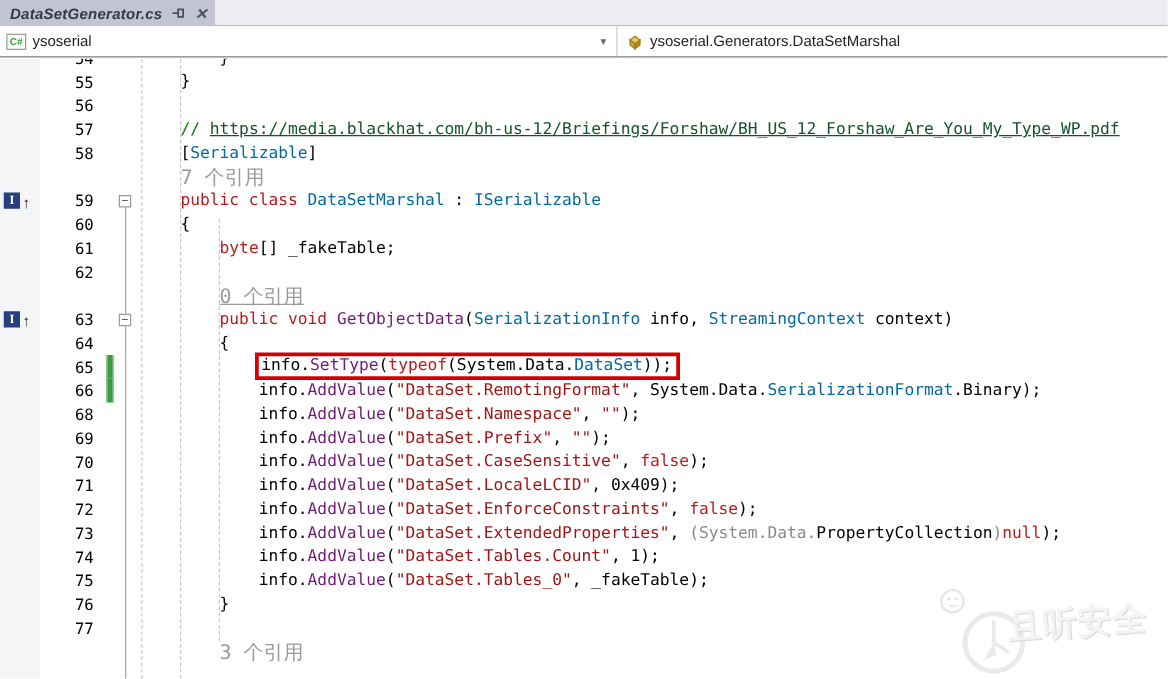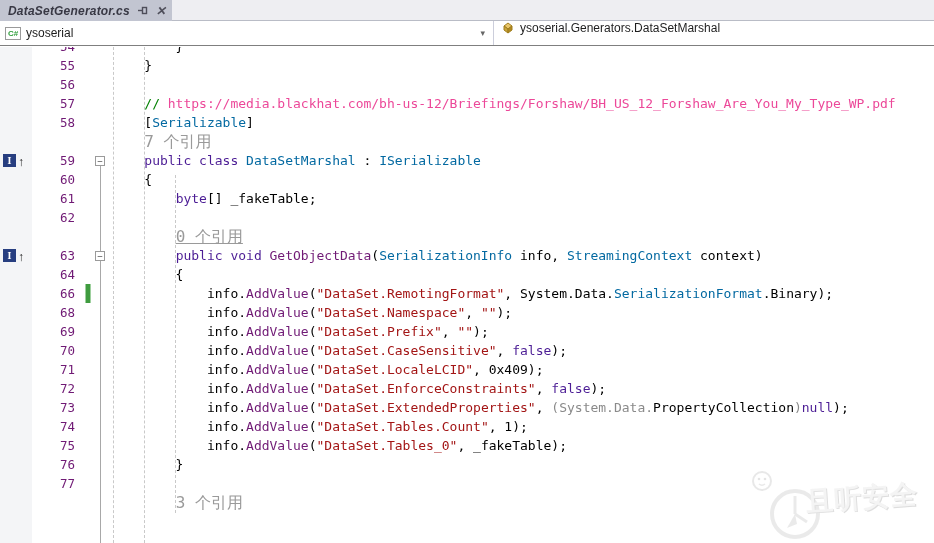--- a/index.html
+++ b/index.html
@@ -13,45 +13,45 @@
          display:flex; align-items:center; padding:0 6px 0 8px; gap:7px; }
   .tab-title { font-size:12px; font-weight:bold; color:#383844; letter-spacing:0.2px; }
   .tab-pin svg, .tab-close { display:block; }
   .tab-close { font-size:12px; color:#4e4e5a; font-weight:bold; line-height:1; cursor:default; }
 
   
   .navbar { position:absolute; top:21px; left:0; right:0; height:25px; background:#fff;
             border-bottom:1px solid #7f7f7f; display:flex; }
   .nav-left { width:494px; border-right:1px solid #cccedb; display:flex; align-items:center;
               padding:0 4px 0 5px; position:relative; }
-  .nav-right { flex:1; display:flex; align-items:flex-start; padding:0 4px 0 6px; }
+  .nav-right { flex:1; display:flex; align-items:center; padding:0 4px 0 6px; }
   .nav-text { font-size:12px; color:#1e1e1e; margin-left:5px; }
   .dd-arrow { position:absolute; right:8px; top:7px; font-size:9px; color:#666; }
   .csharp-icon { width:16px; height:13px; border:1px solid #9a9a9a; background:#fff;
                  font-size:8px; font-weight:bold; color:#2e9e3a; text-align:center;
                  line-height:11px; }
   .class-icon svg { display:block; }
 
   
   .editor { position:absolute; top:47px; left:0; right:0; bottom:0; background:#fff; overflow:hidden; }
   .gutter-strip { position:absolute; left:0; top:0; bottom:0; width:32px; background:#f4f5f7; }
   .guide { position:absolute; width:0; border-left:1px dashed #c9c9c9; }
   .outline-line { position:absolute; left:100px; width:1px; background:#a8a8a8; }
 
   .code-scroll { position:absolute; left:0; right:0; top:-10px; }
   .row { position:relative; height:19px; line-height:19px; white-space:pre; display:flex; }
-  .lnum { position:absolute; left:32px; width:43px; text-align:right; color:#701a75;
+  .lnum { position:absolute; left:32px; width:43px; text-align:right; color:#000000;
           font-family:"DejaVu Sans Mono", monospace; font-size:12.5px; }
   .code { position:absolute; left:113px; font-family:"DejaVu Sans Mono", monospace;
           font-size:13px; color:#000; }
   .lens { font-family:"DejaVu Sans Mono", monospace; font-size:16px; color:#9a9a9a; }
 
-  .pl { color:#000000; } .kw { color:#4c1d95; } .ty { color:#0369a1; }
+  .pl { color:#000000; } .kw { color:#b91c1c; } .ty { color:#0369a1; }
   .me { color:#701a75; } .st { color:#a31515; } .cm { color:#008000; }
-  .lk { color:#ec4899; }
+  .lk { color:#14532d; text-decoration:underline; }
   .gy { color:#8a8a8a; } .gt { color:#000000; }
 
   .fold-box { position:absolute; left:95px; top:5px; width:10px; height:10px;
               border:1px solid #9a9a9a; background:#fff; font-size:9px; line-height:8px;
               text-align:center; color:#555; font-family:"DejaVu Sans Mono", monospace; }
   .glyph-box { position:absolute; left:3px; top:3px; width:13px; height:13px; background:#273e80;
                color:#fff; font-size:10px; font-weight:bold; text-align:center; line-height:13px;
                font-family:"Liberation Serif", serif; }
   .glyph-arrow { position:absolute; left:18px; top:2px; font-size:12px; color:#222; }
   .changebar { position:absolute; left:85px; top:0; width:6px; height:19px;
@@ -114,20 +114,21 @@
       <div class="row"><span class="lnum">57</span><span class="code"><span class="pl">    </span><span class="cm">// </span><span class="lk">https://media.blackhat.com/bh-us-12/Briefings/Forshaw/BH_US_12_Forshaw_Are_You_My_Type_WP.pdf</span></span></div>
       <div class="row"><span class="lnum">58</span><span class="code"><span class="pl">    [</span><span class="ty">Serializable</span><span class="pl">]</span></span></div>
       <div class="row"><span class="code lens" style="left: 144.32px;">7 个引用</span></div>
       <div class="row"><span class="glyph-box">I</span><span class="glyph-arrow">↑</span><span class="lnum">59</span><span class="fold-box">−</span><span class="code"><span class="pl">    </span><span class="kw">public class </span><span class="ty">DataSetMarshal</span><span class="pl"> : </span><span class="ty">ISerializable</span></span></div>
       <div class="row"><span class="lnum">60</span><span class="code"><span class="pl">    {</span></span></div>
       <div class="row"><span class="lnum">61</span><span class="code"><span class="pl">        </span><span class="kw">byte</span><span class="pl">[] _fakeTable;</span></span></div>
       <div class="row"><span class="lnum">62</span><span class="code"></span></div>
       <div class="row"><span class="code lens" style="left: 175.64px; text-decoration: underline;">0 个引用</span></div>
       <div class="row"><span class="glyph-box">I</span><span class="glyph-arrow">↑</span><span class="lnum">63</span><span class="fold-box">−</span><span class="code"><span class="pl">        </span><span class="kw">public void </span><span class="me">GetObjectData</span><span class="pl">(</span><span class="ty">SerializationInfo</span><span class="pl"> info, </span><span class="ty">StreamingContext</span><span class="pl"> context)</span></span></div>
       <div class="row"><span class="lnum">64</span><span class="code"><span class="pl">        {</span></span></div>
+      <div class="row"><div class="changebar"></div><span class="lnum">65</span><span class="code"><span class="pl">            </span><span class="redbox"><span class="pl">info.</span><span class="me">SetType</span><span class="pl">(</span><span class="kw">typeof</span><span class="pl">(System.Data.</span><span class="ty">DataSet</span><span class="pl">));</span></span></span></div>
       <div class="row"><div class="changebar"></div><span class="lnum">66</span><span class="code"><span class="pl">            info.</span><span class="me">AddValue</span><span class="pl">(</span><span class="st">"DataSet.RemotingFormat"</span><span class="pl">, System.Data.</span><span class="ty">SerializationFormat</span><span class="pl">.Binary);</span></span></div>
       <div class="row"><span class="lnum">68</span><span class="code"><span class="pl">            info.</span><span class="me">AddValue</span><span class="pl">(</span><span class="st">"DataSet.Namespace"</span><span class="pl">, </span><span class="st">""</span><span class="pl">);</span></span></div>
       <div class="row"><span class="lnum">69</span><span class="code"><span class="pl">            info.</span><span class="me">AddValue</span><span class="pl">(</span><span class="st">"DataSet.Prefix"</span><span class="pl">, </span><span class="st">""</span><span class="pl">);</span></span></div>
       <div class="row"><span class="lnum">70</span><span class="code"><span class="pl">            info.</span><span class="me">AddValue</span><span class="pl">(</span><span class="st">"DataSet.CaseSensitive"</span><span class="pl">, </span><span class="kw">false</span><span class="pl">);</span></span></div>
       <div class="row"><span class="lnum">71</span><span class="code"><span class="pl">            info.</span><span class="me">AddValue</span><span class="pl">(</span><span class="st">"DataSet.LocaleLCID"</span><span class="pl">, 0x409);</span></span></div>
       <div class="row"><span class="lnum">72</span><span class="code"><span class="pl">            info.</span><span class="me">AddValue</span><span class="pl">(</span><span class="st">"DataSet.EnforceConstraints"</span><span class="pl">, </span><span class="kw">false</span><span class="pl">);</span></span></div>
       <div class="row"><span class="lnum">73</span><span class="code"><span class="pl">            info.</span><span class="me">AddValue</span><span class="pl">(</span><span class="st">"DataSet.ExtendedProperties"</span><span class="pl">, </span><span class="gy">(System.Data.</span><span class="gt">PropertyCollection</span><span class="gy">)</span><span class="kw">null</span><span class="pl">);</span></span></div>
       <div class="row"><span class="lnum">74</span><span class="code"><span class="pl">            info.</span><span class="me">AddValue</span><span class="pl">(</span><span class="st">"DataSet.Tables.Count"</span><span class="pl">, 1);</span></span></div>
       <div class="row"><span class="lnum">75</span><span class="code"><span class="pl">            info.</span><span class="me">AddValue</span><span class="pl">(</span><span class="st">"DataSet.Tables_0"</span><span class="pl">, _fakeTable);</span></span></div>
       <div class="row"><span class="lnum">76</span><span class="code"><span class="pl">        }</span></span></div>

